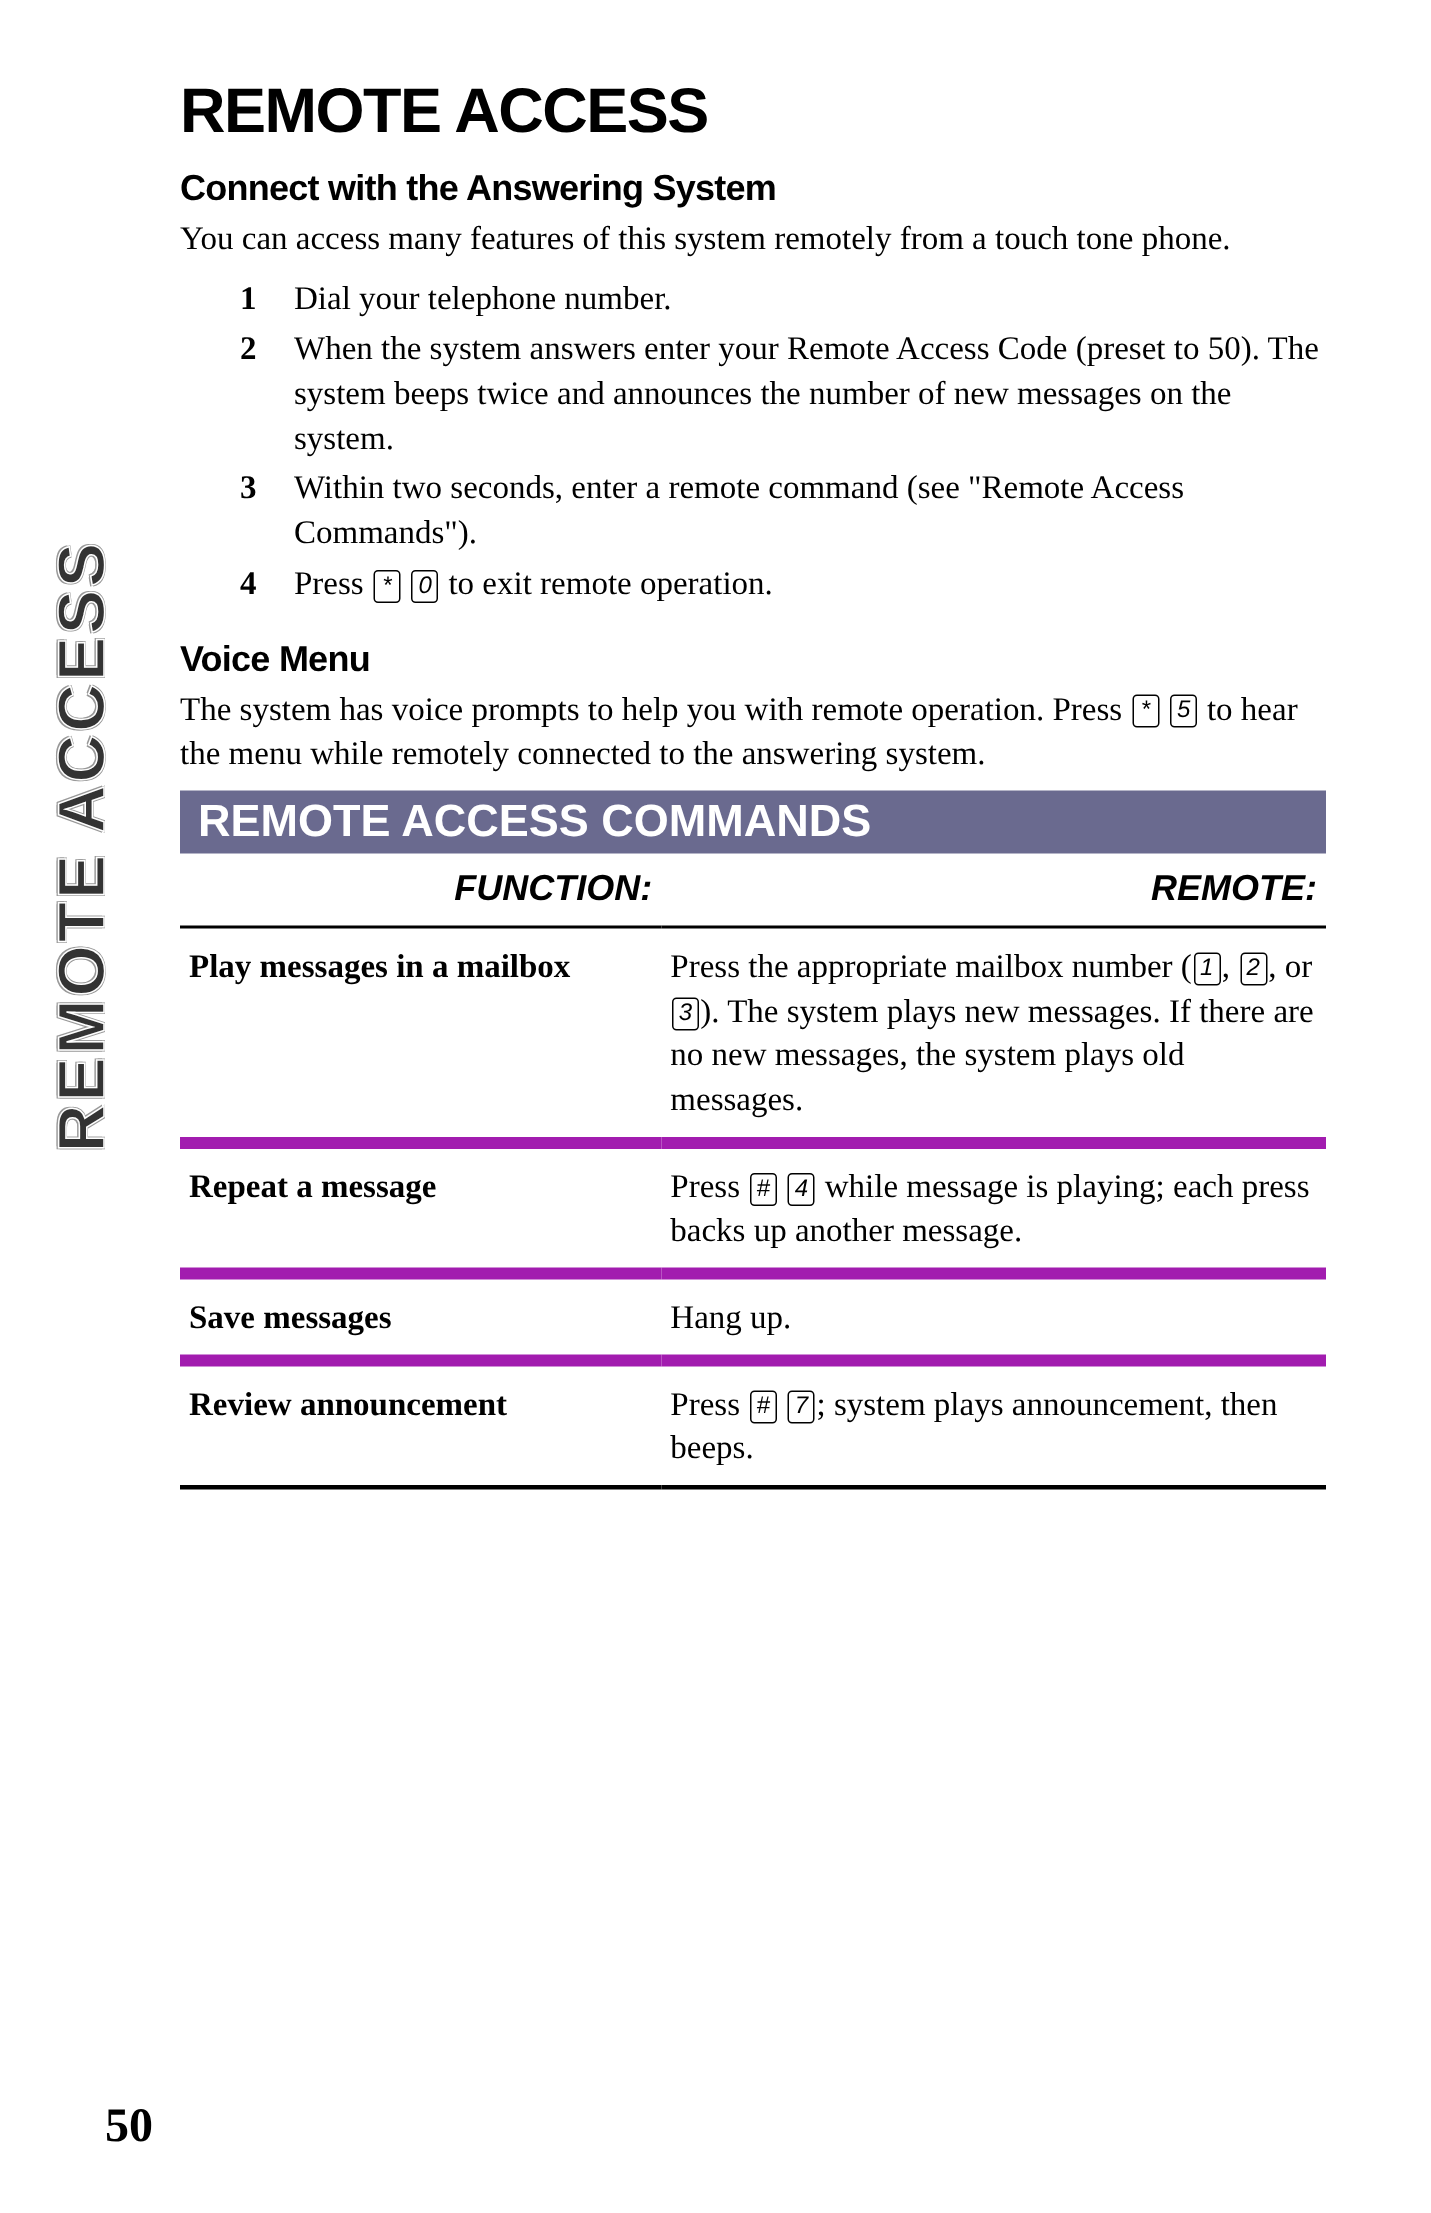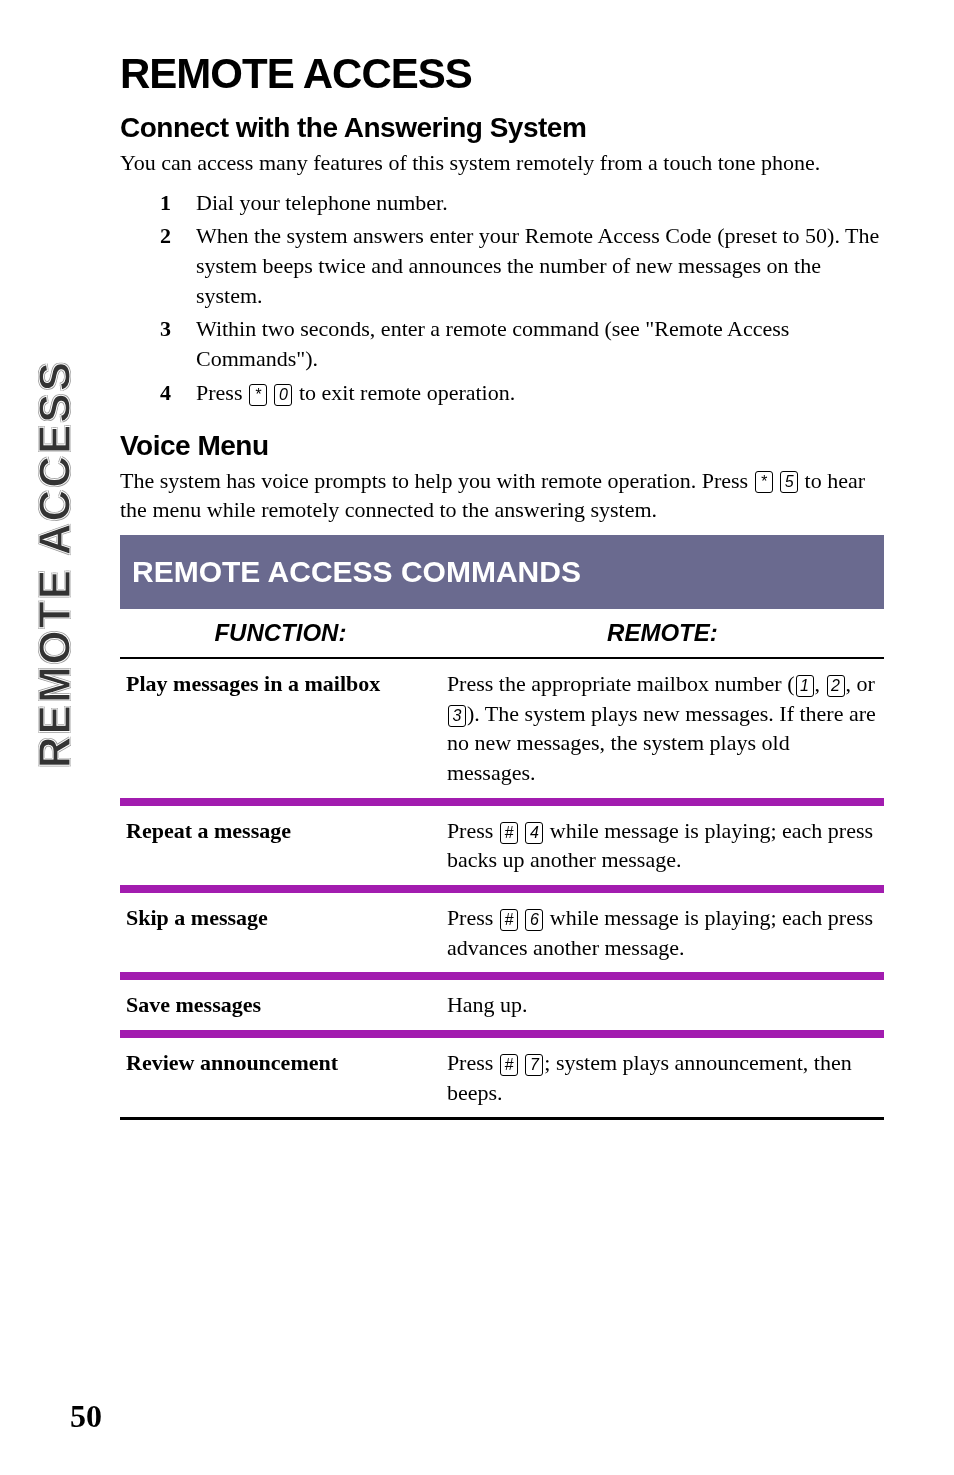--- a/index.html
+++ b/index.html
@@ -32,21 +32,21 @@
     h1.main-title {
       font-family: Arial, Helvetica, sans-serif;
       font-weight: 900;
       font-size: 42px;
       margin-bottom: 14px;
       letter-spacing: -1px;
     }
     h2.section-title {
       font-family: Arial, Helvetica, sans-serif;
       font-weight: 900;
-      font-size: 28px;
+      font-size: 24px;
       margin-bottom: 4px;
       letter-spacing: -0.5px;
     }
     p.body-text {
       font-size: 22px;
       line-height: 1.35;
       margin-bottom: 10px;
     }
     ol.steps {
       list-style: none;
@@ -79,34 +79,34 @@
       vertical-align: middle;
       padding: 0 2px;
       margin: 0 1px;
     }
     .commands-header {
       background: #6a6a8f;
       color: #fff;
       font-family: Arial, Helvetica, sans-serif;
       font-weight: 900;
       font-size: 30px;
-      padding: 20px 12px;
+      padding: 4px 12px;
       margin-top: 10px;
       letter-spacing: 0px;
     }
     .commands-table {
       width: 100%;
       border-collapse: collapse;
     }
     .commands-table th {
       font-family: Arial, Helvetica, sans-serif;
       font-style: italic;
       font-weight: 900;
       font-size: 24px;
-      text-align: center;
+      text-align: right;
       padding: 10px 6px 10px 6px;
     }
     .commands-table td {
       font-size: 22px;
       line-height: 1.35;
       padding: 10px 6px;
       vertical-align: top;
       border-bottom: 8px solid #a21caf;
     }
     .commands-table td.fn {
@@ -176,24 +176,20 @@
     <tbody id="commands-body">
       <tr>
         <td class="fn">Play messages in a mailbox</td>
         <td><span>Press the appropriate mailbox number (</span><span class="key">1</span><span>, </span><span class="key">2</span><span>, or </span><span class="key">3</span><span>). The system plays new messages.  If there are no new messages, the system plays old messages.</span></td>
       </tr>
       <tr>
         <td class="fn">Repeat a message</td>
         <td><span>Press </span><span class="key">#</span><span> </span><span class="key">4</span><span> while message is playing; each press backs up another message.</span></td>
       </tr>
       <tr>
-        <td class="fn">Skip a message</td>
-        <td><span>Press </span><span class="key">#</span><span> </span><span class="key">6</span><span> while message is playing; each press advances another message.</span></td>
-      </tr>
-      <tr>
         <td class="fn">Save messages</td>
         <td><span>Hang up.</span></td>
       </tr>
       <tr class="last-row">
         <td class="fn">Review announcement</td>
         <td><span>Press </span><span class="key">#</span><span> </span><span class="key">7</span><span>; system plays announcement, then beeps.</span></td>
       </tr>
     </tbody>
 </table>
 

